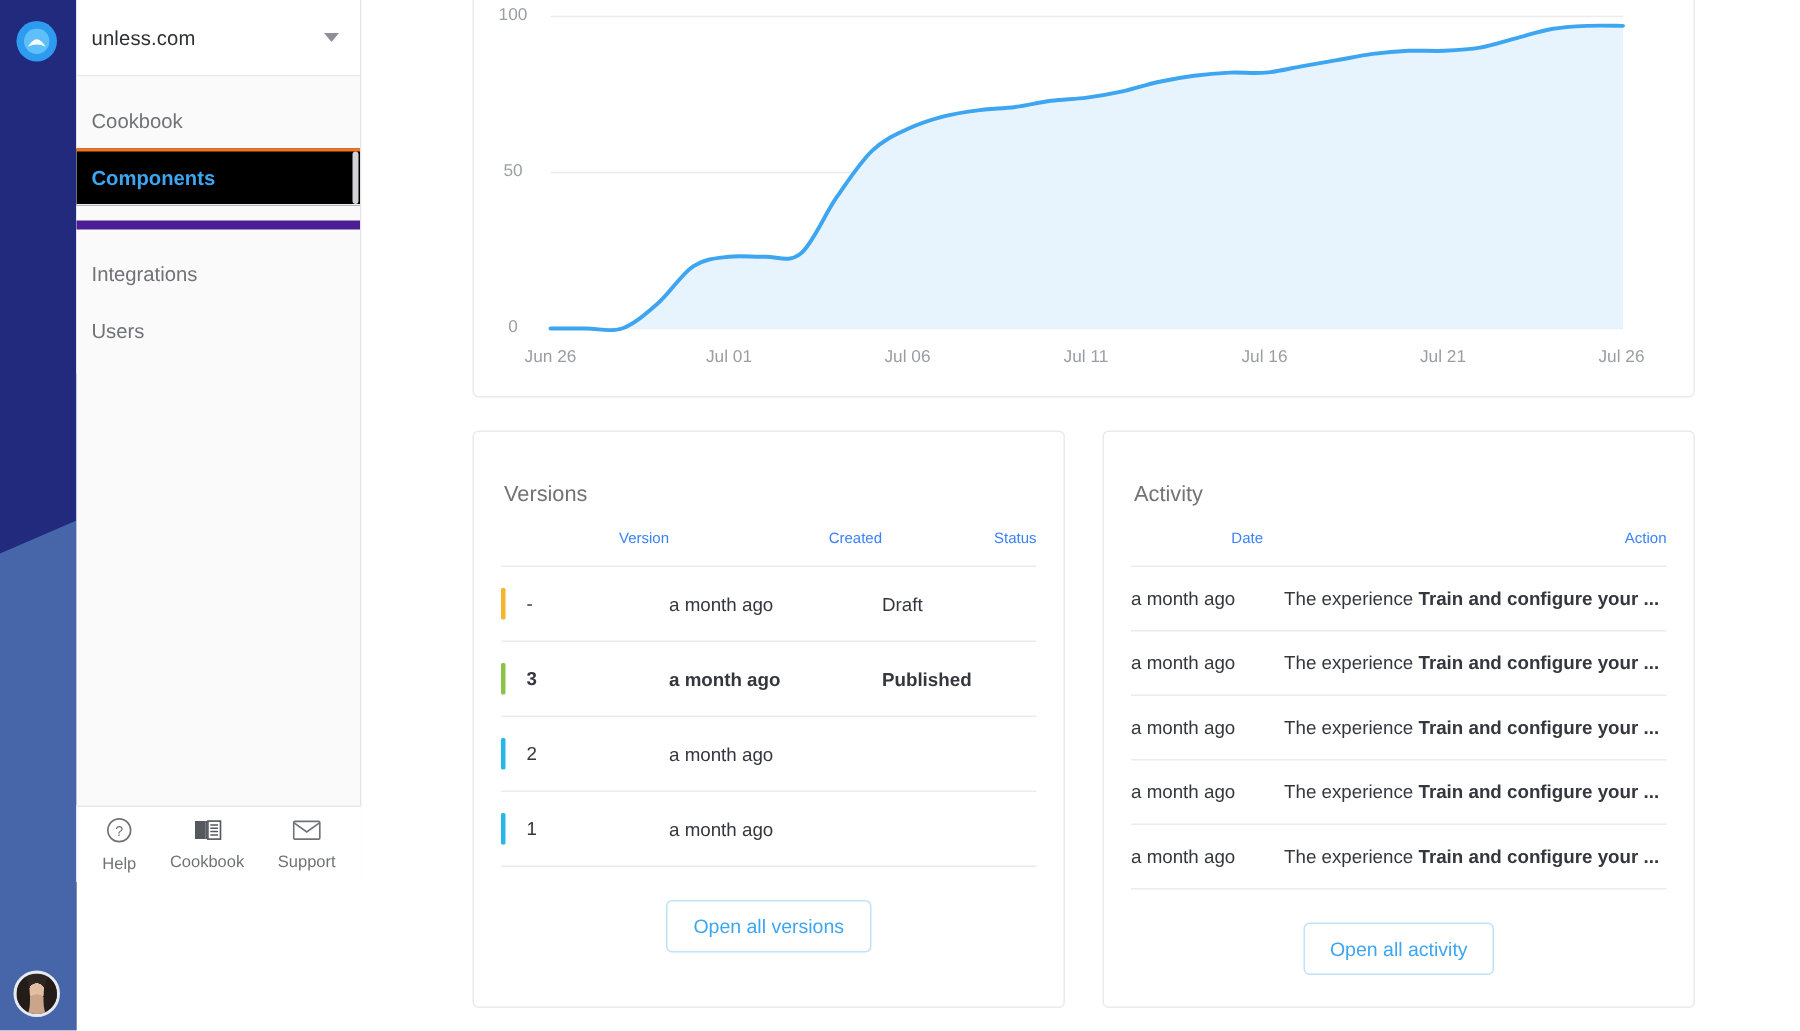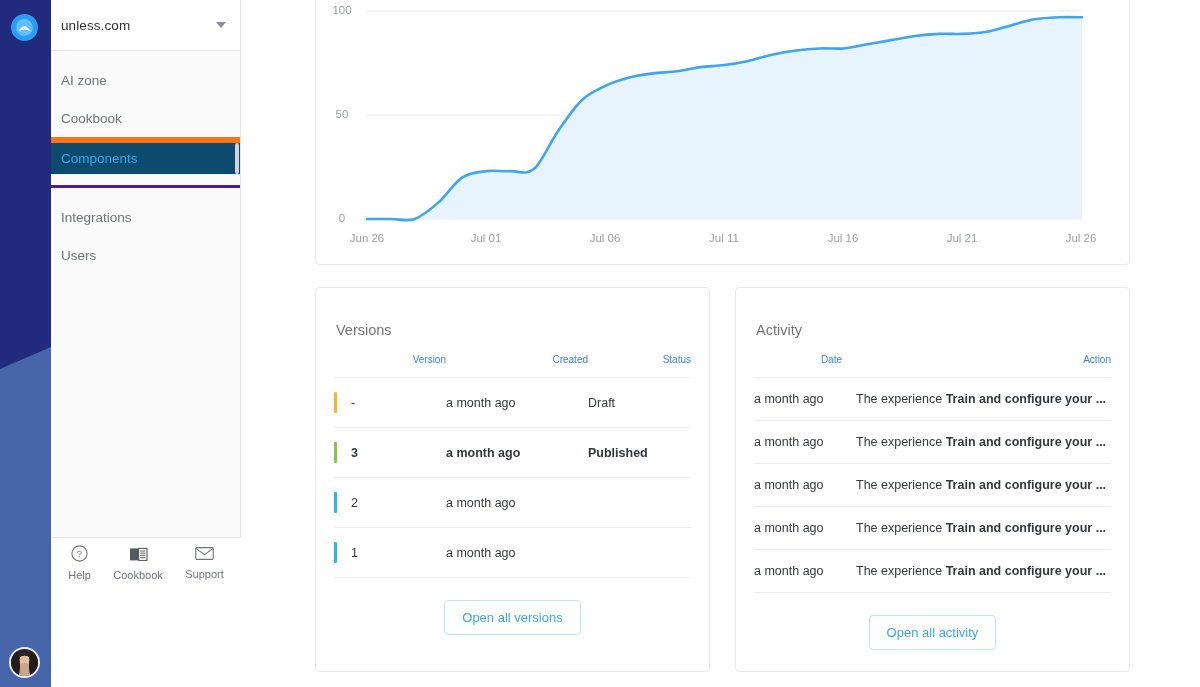--- a/index.html
+++ b/index.html
@@ -62,29 +62,29 @@
   }
   .org-name {
     flex: 1; font-size: 13.5px; color: #2f3033; letter-spacing: .1px;
   }
   .caret { width: 0; height: 0;
     border-left: 5.5px solid transparent;
     border-right: 5.5px solid transparent;
     border-top: 6px solid #8d9096; }
 
   .nav-group { padding: 10px 0; background: #fafafa; }
-  .nav-group + .nav-group { border-top: 3px solid #4c1d95; }
+  .nav-group + .nav-group { border-top: 6px solid #4c1d95; }
   .nav-item {
     height: 38px; display: flex; align-items: center;
     padding-left: 10px; font-size: 13.5px; color: #6f7378;
     cursor: pointer; position: relative;
   }
   .nav-item.active {
-    background: #0c4a6e; color: #3EA5F0;
-    border-top: 6px solid #f97316; border-bottom: 1px solid #ededef;
+    background: #000000; color: #3EA5F0;
+    border-top: 2px solid #f97316; border-bottom: 1px solid #ededef; font-weight: bold;
   }
   .nav-scroll-thumb {
     position: absolute; right: 1px; top: 0; width: 4px; height: 100%;
     background: #d2d3d6; border-radius: 2px;
   }
 
   .sidebar-footer {
     position: absolute; left: 0; bottom: 0; width: 190px; height: 51px;
     background: #ffffff; border-top: 1px solid #e8e8ea;
     display: flex; align-items: center; justify-content: space-around;
@@ -186,23 +186,20 @@
 
   <div class="sidebar">
 
     <div class="org-switcher">
       <span class="org-name">unless.com</span>
       <span class="caret"></span>
     </div>
 
     <div class="nav-group">
       <div class="nav-item">
-        <span>AI zone</span>
-      </div>
-      <div class="nav-item">
         <span>Cookbook</span>
       </div>
       <div class="nav-item active">
         <span>Components</span>
         <span class="nav-scroll-thumb"></span>
       </div>
     </div>
 
     <div class="nav-group">
       <div class="nav-item">

